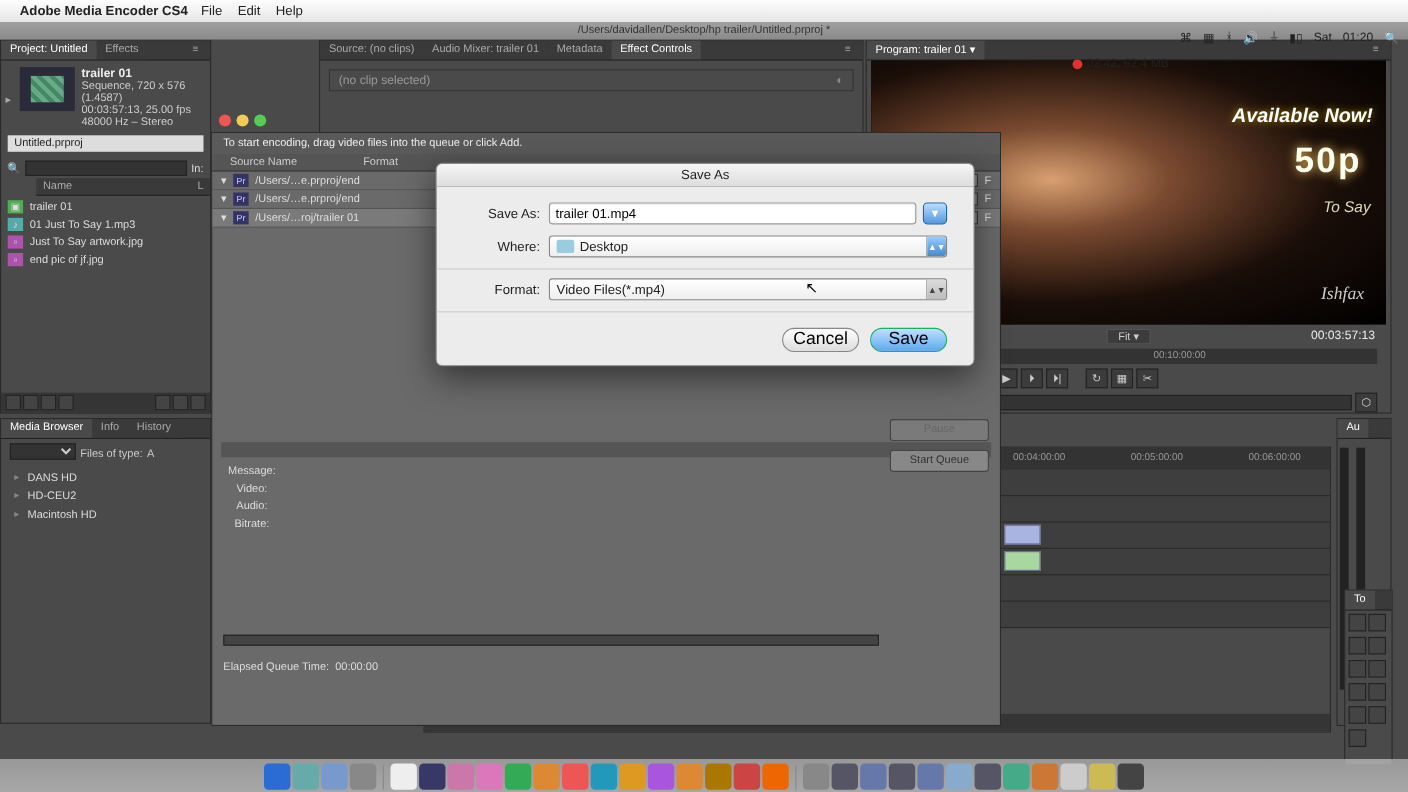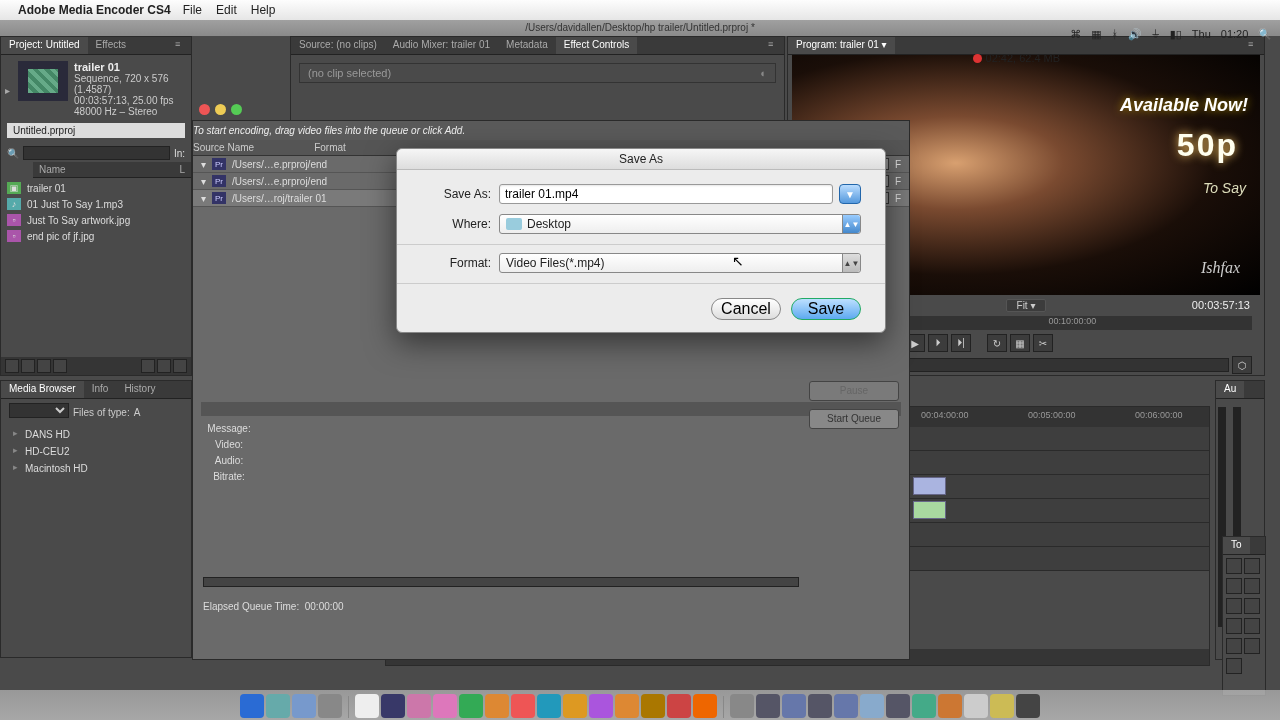--- a/index.html
+++ b/index.html
@@ -76,22 +76,22 @@
 .mb .ft { font-size:10px; color:#ccc; display:flex; gap:4px; align-items:flex-end; margin-bottom:8px; }
 .mb .ft select { background:#333; border:1px solid #222; color:#ccc; font-size:10px; width:60px; }
 .mb .drive { font-size:10px; padding:3px 6px 3px 16px; position:relative; }
 .mb .drive::before { content:"▸"; position:absolute; left:4px; top:2px; font-size:9px; color:#888; }
 
 
 .ame { top:84px; left:192px; width:718px; height:540px; background:#6a6a6a; z-index:40; }
 .ame .traffic { position:absolute; top:-17px; left:6px; display:flex; gap:5px; }
 .ame .traffic span { width:11px; height:11px; border-radius:50%; }
 .ame .tr-r { background:#e55; } .ame .tr-y { background:#ec5; } .ame .tr-g { background:#5c5; }
-.ame .hint { font-size:10px; color:#eee; padding:4px 0; background:#5a5a5a;font-style:italic; }
-.ame .qhead { display:flex; background:#555; font-size:10px; padding:2px 0; gap:60px; color:#ccc; border-bottom:1px solid #333; }
+.ame .hint { font-size:10px; color:#eee; padding:4px 10px; background:#5a5a5a; }
+.ame .qhead { display:flex; background:#555; font-size:10px; padding:2px 16px; gap:60px; color:#ccc; border-bottom:1px solid #333; }
 .ame .qrow { display:flex; align-items:center; padding:2px 8px; gap:6px; font-size:10px; background:#6a6a6a; border-bottom:1px solid #555; }
 .ame .qrow.sel { background:#7a7a7a; }
 .ame .qrow .pi { width:14px; height:12px; background:#336; color:#ccf; font-size:8px; display:flex; align-items:center; justify-content:center; }
 .ame .qrow .dd { width:14px; height:12px; border:1px solid #333; background:#888; font-size:8px; text-align:center; }
 .ame .qbody { height:260px; overflow:hidden; position:relative; }
 .ame .qscroll { position:absolute; bottom:0; left:8px; right:8px; height:14px; background:#555; }
 .ame .sidebtns { position:absolute; right:10px; top:260px; display:flex; flex-direction:column; gap:8px; }
 .ame .sbtn { width:90px; height:20px; background:#888; border:1px solid #444; font-size:10px; color:#333; text-align:center; line-height:18px; border-radius:3px; }
 .ame .sbtn.dis { color:#666; background:#7a7a7a; }
 .ame .status { position:absolute; left:10px; top:300px; font-size:10px; color:#ddd; line-height:16px; }
@@ -157,21 +157,21 @@
     <span>
         <span class="rec-dot"></span>
         <span>02:42, 62.4 MB</span>
       </span>
     <span>⌘</span>
     <span>▦</span>
     <span>ᚼ</span>
     <span>🔊</span>
     <span>⏚</span>
     <span>▮▯</span>
-    <span>Thu</span>
+    <span>Sat</span>
     <span>01:20</span>
     <span>🔍</span>
   </div>
 </div>
 
 <div class="doc-titlebar">/Users/davidallen/Desktop/hp trailer/Untitled.prproj *</div>
 
 <div class="workspace">
 
   <div class="panel proj">

